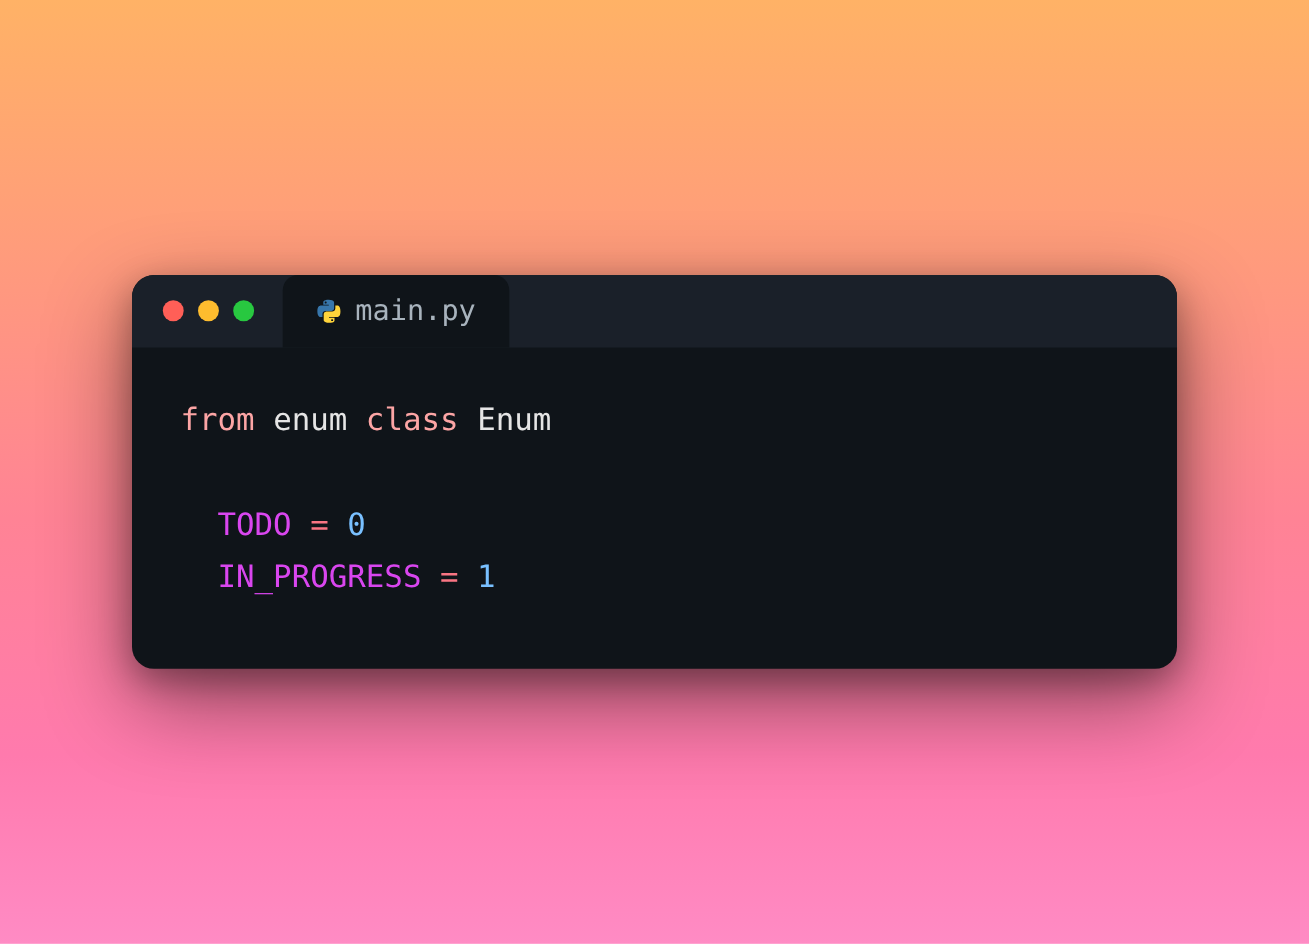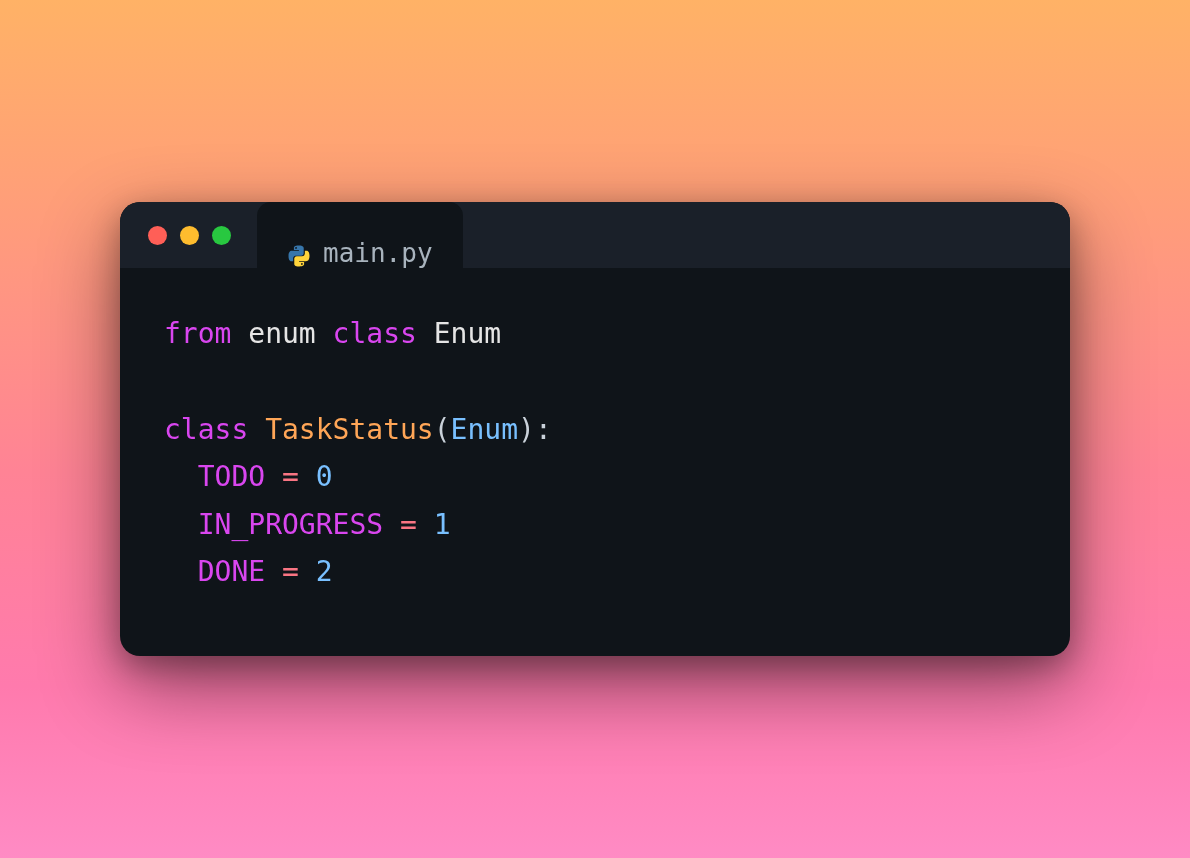--- a/index.html
+++ b/index.html
@@ -45,21 +45,21 @@
       height: 19px;
       border-radius: 50%;
     }
 
     .traffic-red { background: #ff5f57; }
     .traffic-yellow { background: #febc2e; }
     .traffic-green { background: #28c840; }
 
     .tab {
       display: flex;
-      align-items: flex-end;
+      align-items: center;
       gap: 12px;
       margin-left: 26px;
       padding: 0 30px;
       height: 66px;
       background: #0f1419;
       border-radius: 14px 14px 0 0;
       position: relative;
       top: 0;
     }
 
@@ -85,21 +85,21 @@
       font-size: 28px;
       line-height: 1.7;
       white-space: pre;
       color: #c9d1d9;
     }
 
     .code-blank {
       height: 48px;
     }
 
-    .tok-keyword { color: #d946ef; }
+    .tok-keyword { color: #fca5a5; }
     .tok-module { color: #e5e5e5; }
     .tok-classname { color: #ffa657; }
     .tok-type { color: #79c0ff; }
     .tok-punct { color: #c9d1d9; }
     .tok-attr { color: #d946ef; }
     .tok-op { color: #f97583; }
     .tok-number { color: #79c0ff; }
     .indent { display: inline-block; width: 2ch; }
   </style>
 </head>
@@ -121,22 +121,20 @@
       </span>
       <span class="tab-label">main.py</span>
     </div>
   </div>
 
   <div class="editor">
     <div class="code-line"><span class="tok-keyword">from</span> <span class="tok-module">enum</span> <span class="tok-keyword">class</span> <span class="tok-module">Enum</span></div>
 
     <div class="code-blank"></div>
 
-    <div class="code-line"><span class="tok-keyword">class</span> <span class="tok-classname">TaskStatus</span><span class="tok-punct">(</span><span class="tok-type">Enum</span><span class="tok-punct">)</span><span class="tok-punct">:</span></div>
 
     <div class="code-line"><span class="indent"></span><span class="tok-attr">TODO</span><span class="tok-op"> = </span><span class="tok-number">0</span></div>
 
     <div class="code-line"><span class="indent"></span><span class="tok-attr">IN_PROGRESS</span><span class="tok-op"> = </span><span class="tok-number">1</span></div>
 
-    <div class="code-line"><span class="indent"></span><span class="tok-attr">DONE</span><span class="tok-op"> = </span><span class="tok-number">2</span></div>
 
   </div>
 </div>
 
 </body></html>

